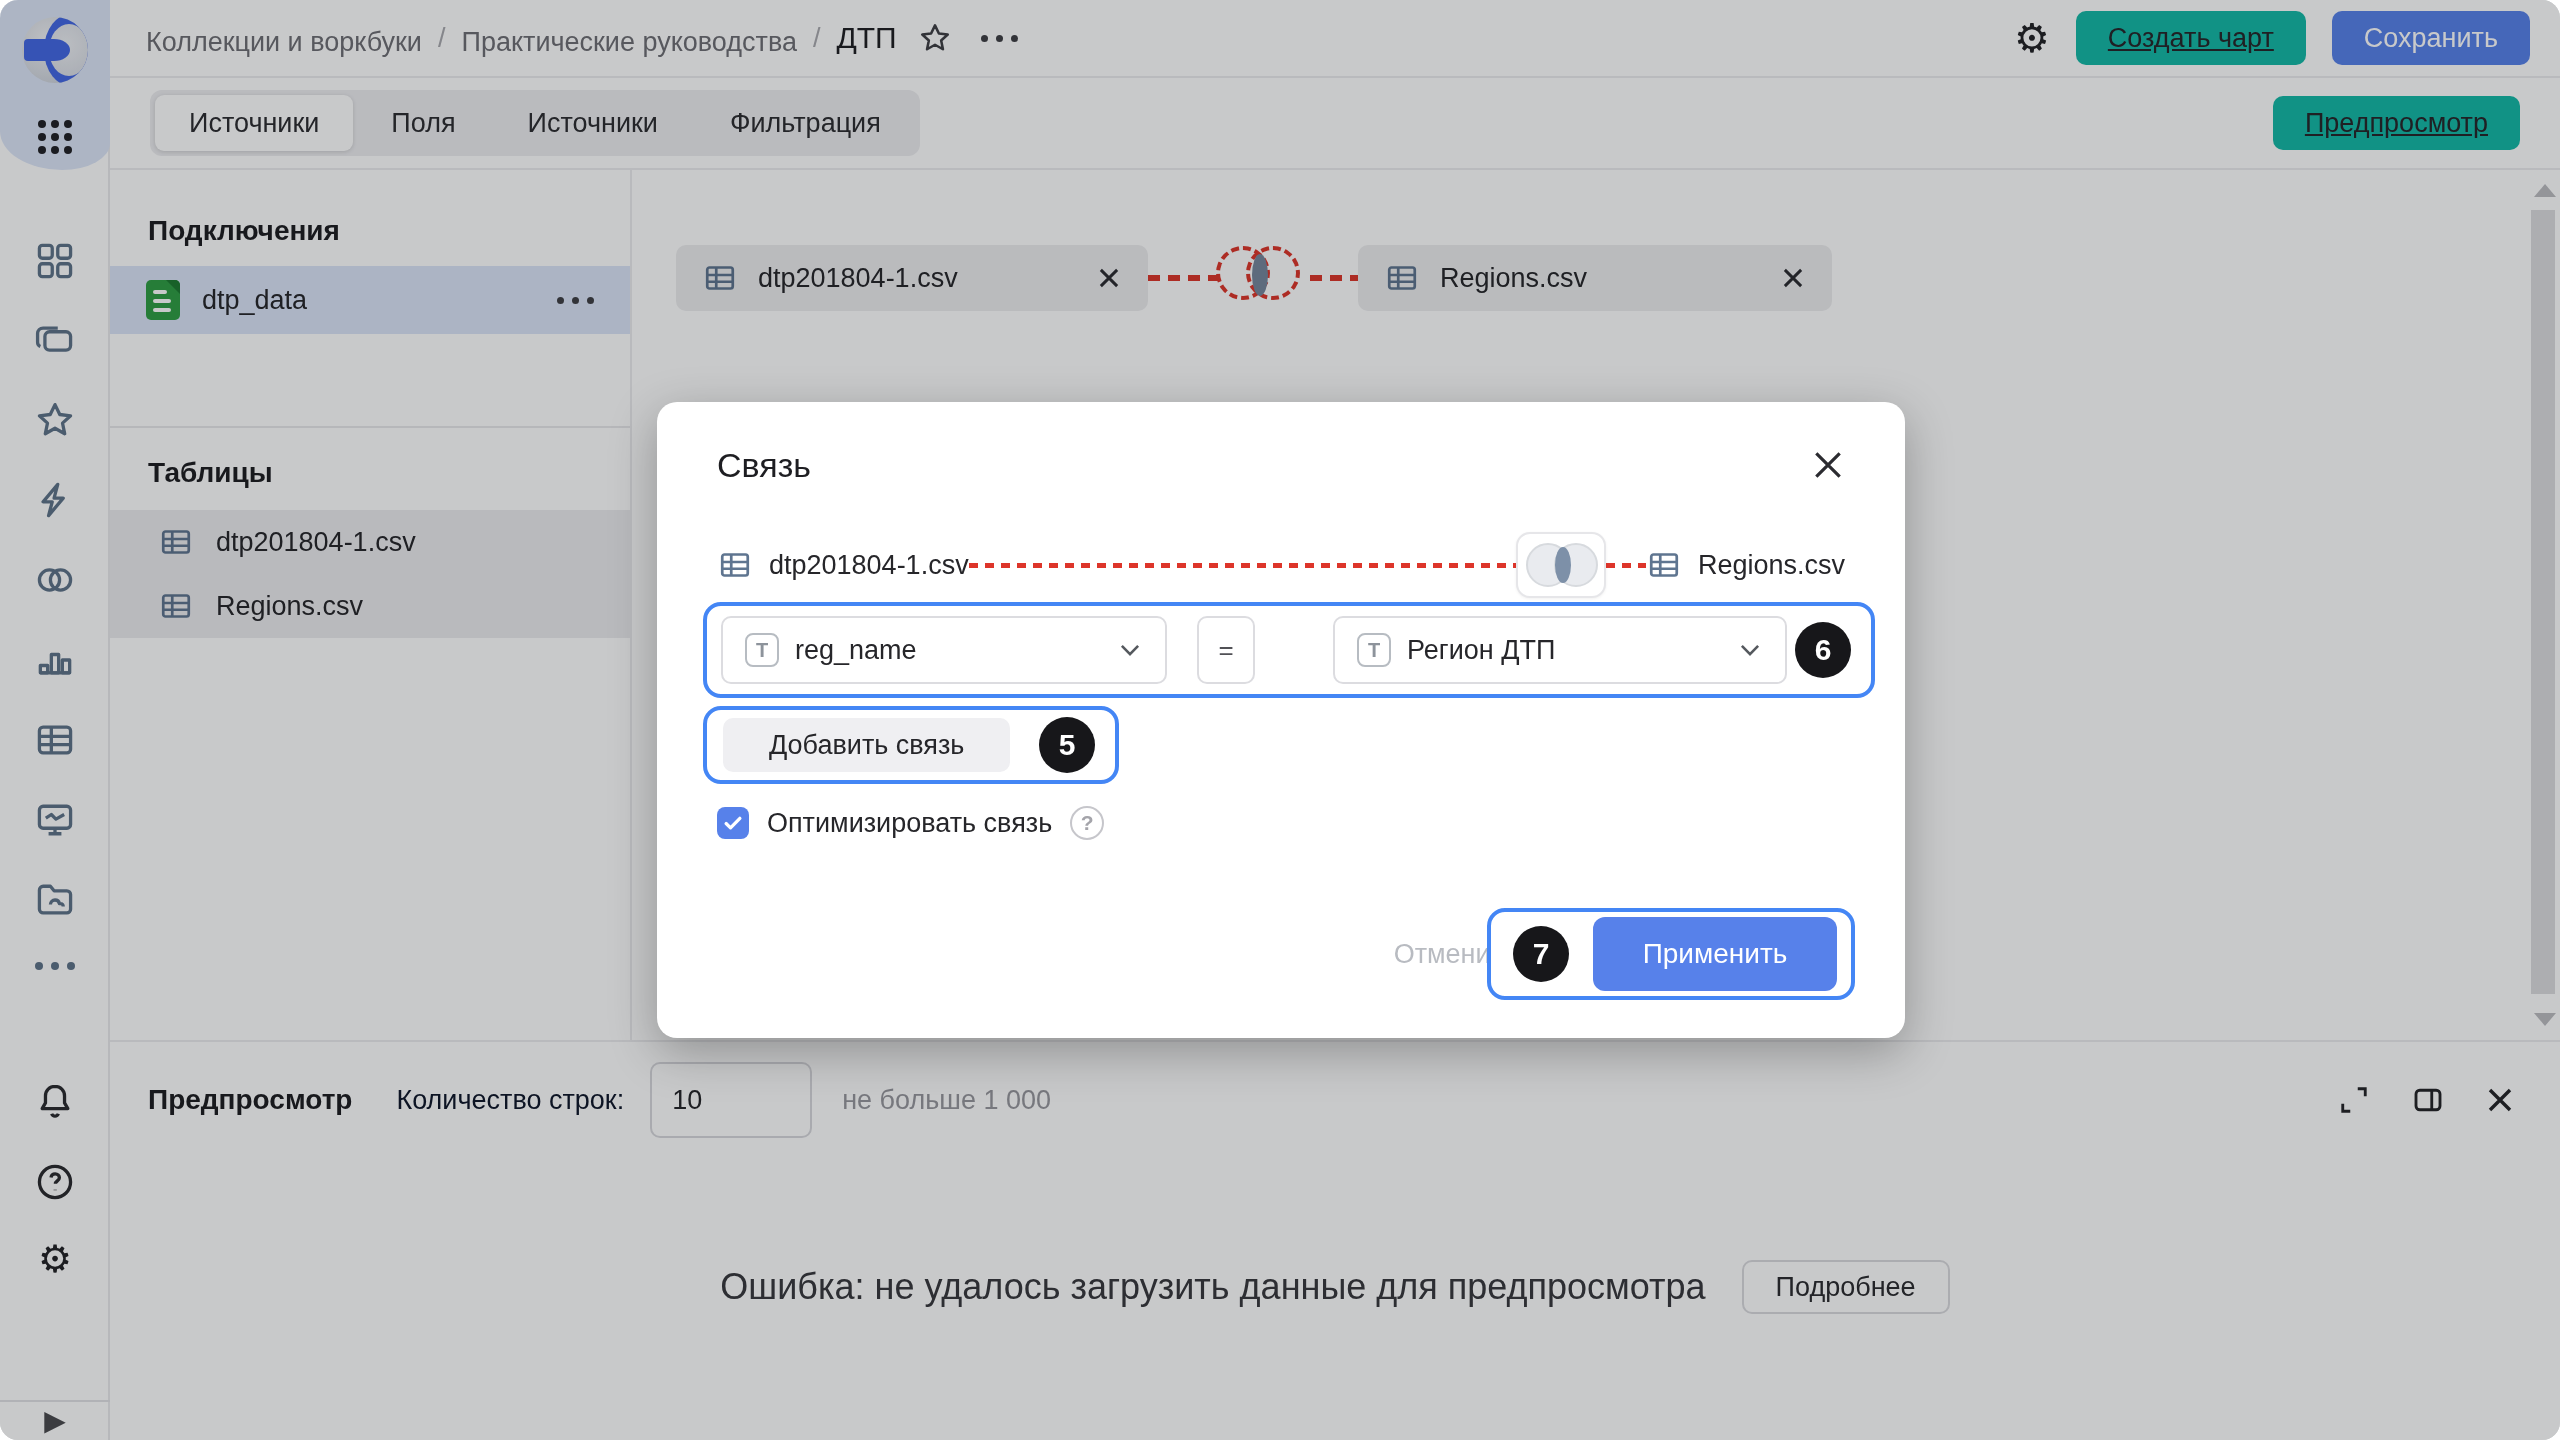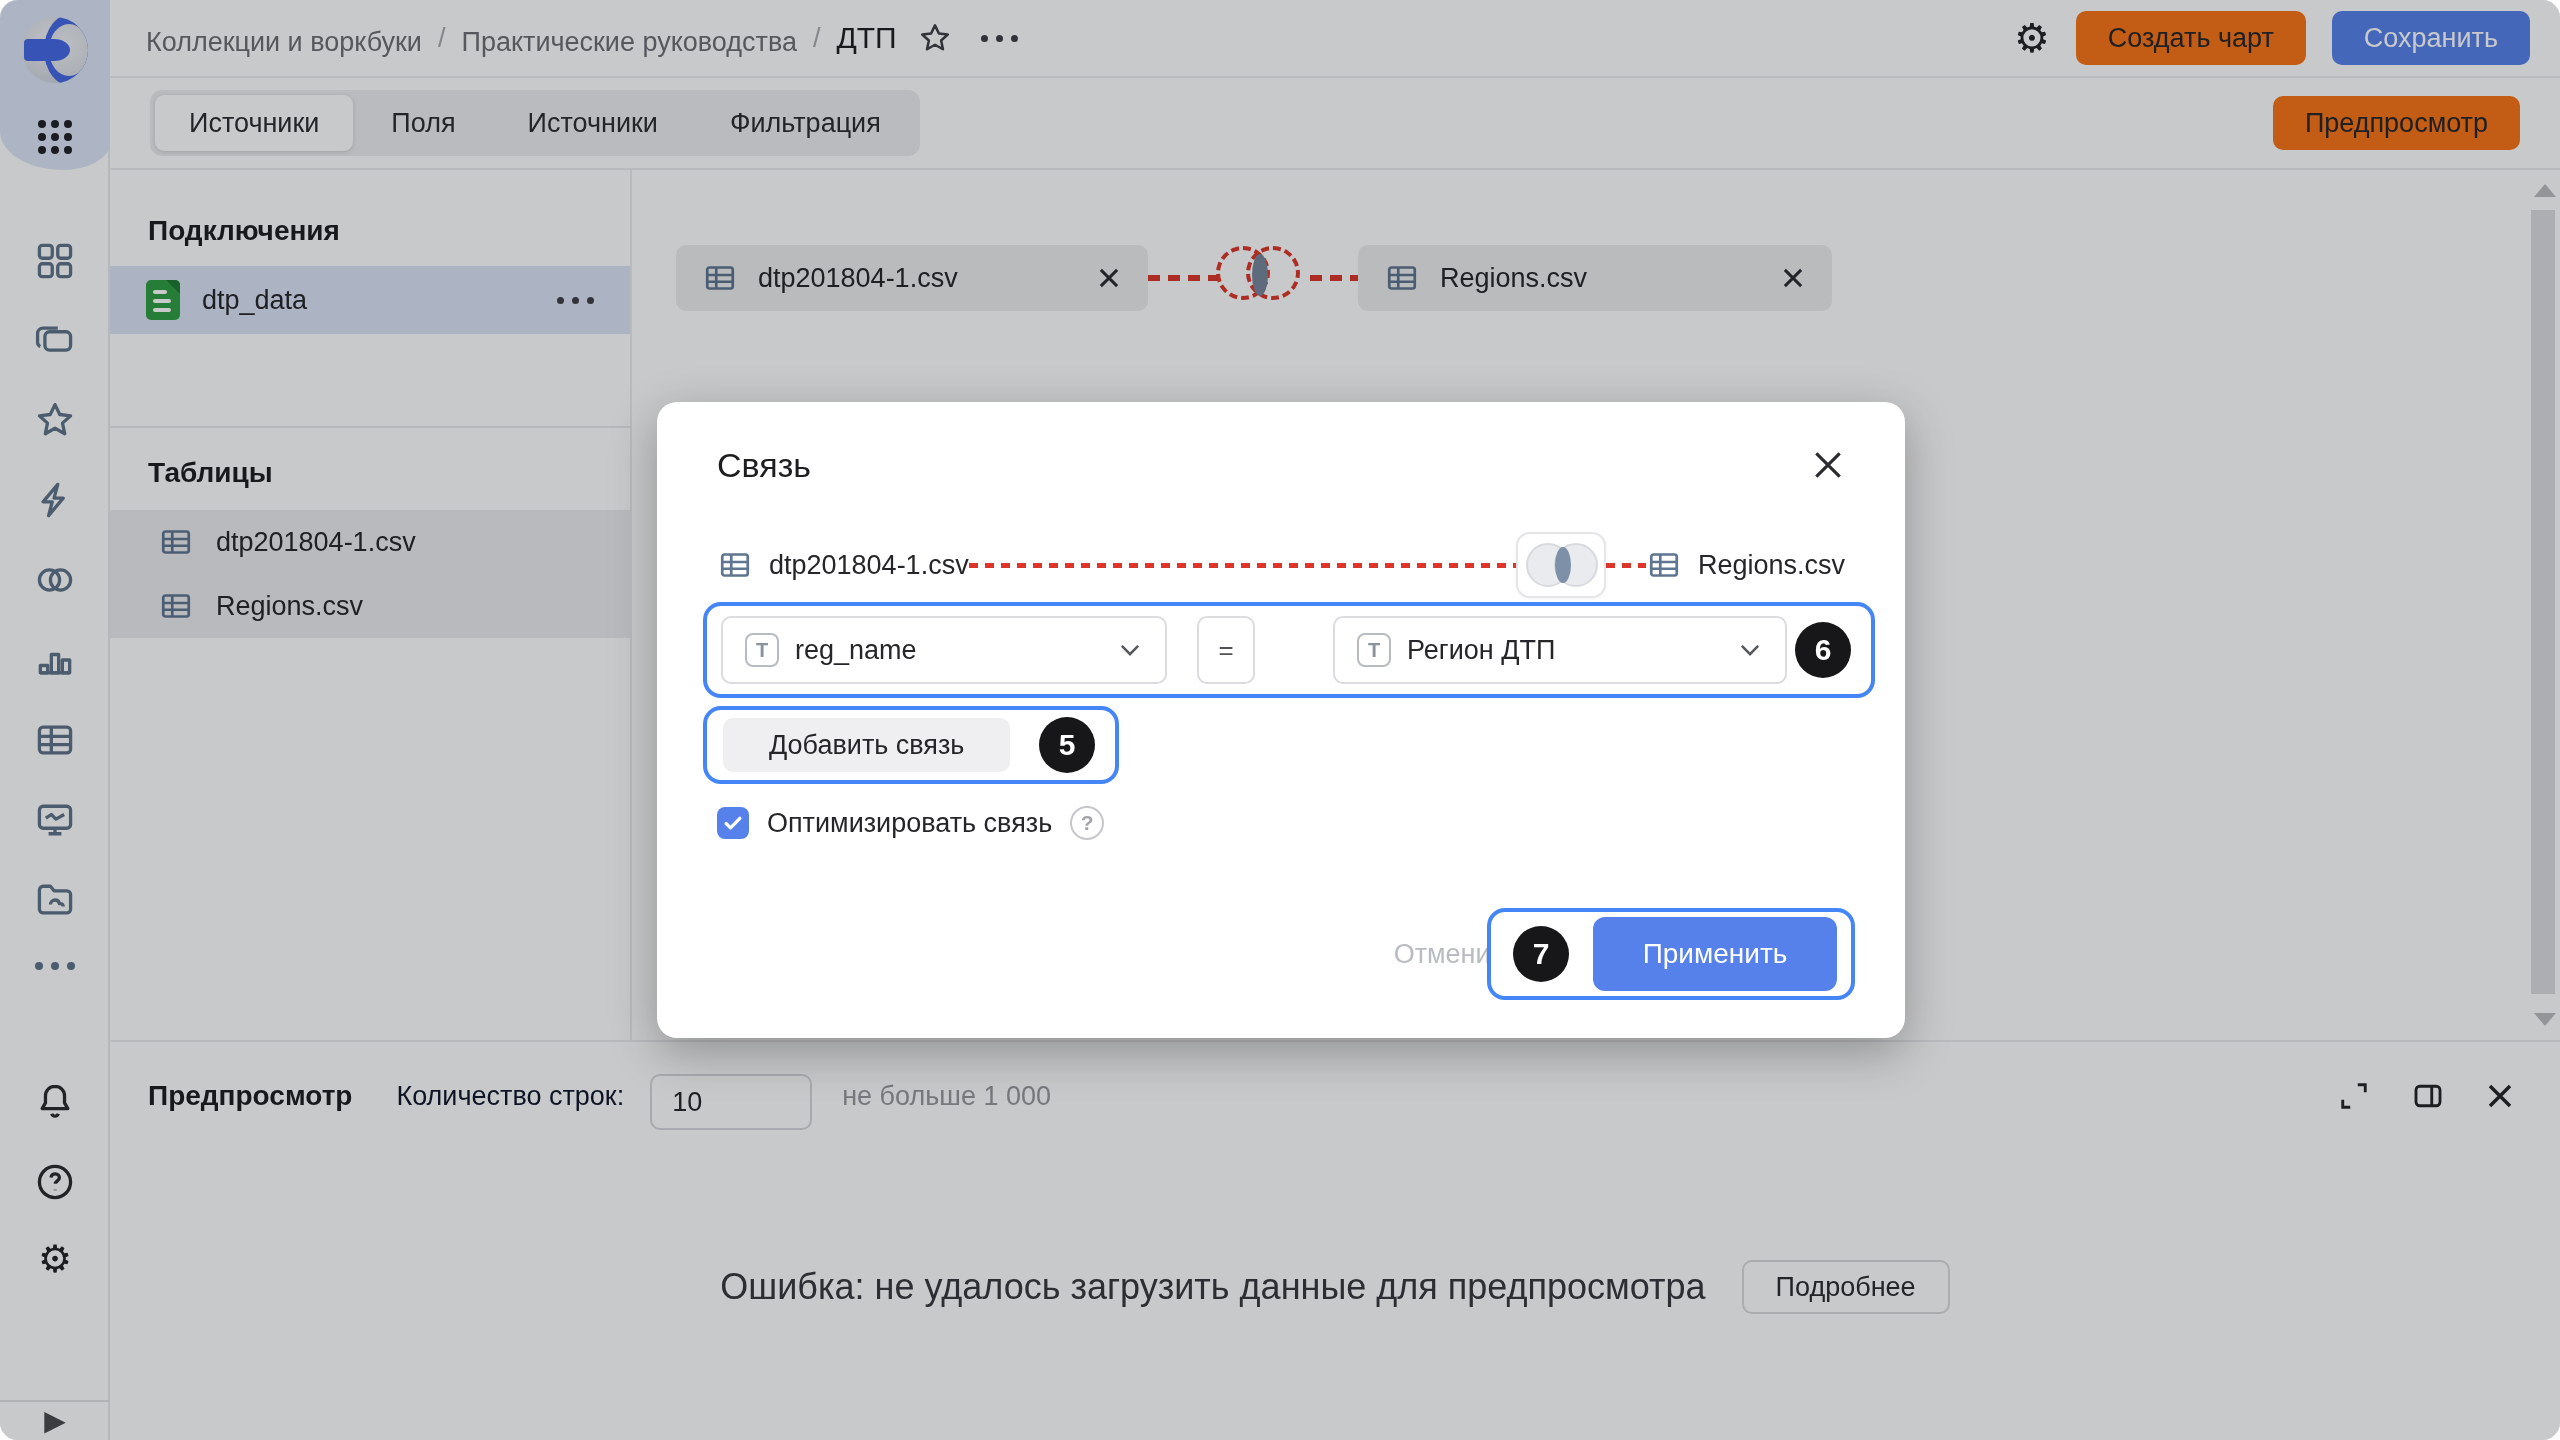--- a/index.html
+++ b/index.html
@@ -38,21 +38,21 @@
           border-bottom:2px solid #ececef;display:flex;align-items:center;padding:0 30px 0 36px;z-index:5;}
   .crumbs{display:flex;align-items:center;gap:16px;font-size:27px;color:#6e6e74;}
   .crumb{cursor:pointer;margin-top:8px;}
   .crumb-sep{color:#a9a9ae;}
   .crumb-current{font-size:30px;color:#1e1e22;font-weight:500;}
   .fav{margin-left:20px;display:flex;}
   .topbar-right{margin-left:auto;display:flex;align-items:center;gap:26px;}
   .gear-glyph{font-size:40px;line-height:1;color:#222226;}
   .btn{height:54px;border-radius:10px;display:inline-flex;align-items:center;justify-content:center;
        font-size:27px;padding:0 32px;cursor:pointer;border:none;white-space:nowrap;}
-  .btn-flat{background:#f97316;color:#26262a;}
+  .btn-flat{background:#14b8a6;color:#26262a;text-decoration:underline;}
   .btn-primary{background:#5781ea;color:#ffffff;}
   .btn-outline{background:#fff;border:2px solid #dadade;color:#2b2b2f;}
 
   
   .tabsbar{position:absolute;left:110px;top:78px;right:0;height:92px;background:#fff;
            border-bottom:2px solid #ececef;display:flex;align-items:center;padding:0 40px;z-index:5;}
   .seg{display:flex;background:#ededf0;border-radius:12px;padding:5px;gap:4px;}
   .seg-item{height:56px;padding:0 34px;font-size:27px;color:#2c2c30;display:flex;align-items:center;
             border-radius:9px;cursor:pointer;}
   .seg-item.active{background:#fff;box-shadow:0 1px 4px rgba(0,0,0,.14);}
@@ -87,22 +87,22 @@
   .venn-canvas{position:absolute;left:582px;top:74px;width:92px;height:68px;cursor:pointer;}
   .dc{position:absolute;width:54px;height:54px;border:4px dashed #dd352a;border-radius:50%;top:2px;}
   .lens{position:absolute;background:#76879c;border-radius:50%;}
 
   
   .preview{position:absolute;left:110px;top:1040px;right:0;bottom:0;background:#fff;
            border-top:2px solid #ececef;z-index:4;}
   .preview-bar{display:flex;align-items:center;padding:20px 44px 0 38px;}
   .preview-title{font-size:28px;font-weight:700;color:#1d1d21;}
   .rows-label{margin-left:44px;font-size:27px;color:#0f172a;}
-  .rows-input{margin-left:26px;width:162px;height:56px;border:2px solid #d8d8dc;border-radius:10px;
-              font-size:27px;color:#26262a;padding:16px 20px;font-family:inherit;background:#fff;margin-top:12px;}
+  .rows-input{margin-left:26px;width:162px;height:76px;border:2px solid #d8d8dc;border-radius:10px;
+              font-size:27px;color:#26262a;padding:16px 20px;font-family:inherit;background:#fff;}
   .rows-hint{margin-left:30px;font-size:27px;color:#97979d;}
   .preview-icons{margin-left:auto;display:flex;align-items:center;gap:38px;}
   .picon{cursor:pointer;display:flex;}
   .error-row{position:absolute;top:218px;left:0;right:0;display:flex;justify-content:center;
              align-items:center;gap:36px;}
   .error-text{font-size:36px;color:#38383d;}
 
   
   .sbar{position:absolute;right:2px;top:172px;width:28px;height:866px;z-index:3;}
   .sbar .up,.sbar .down{position:absolute;left:4px;width:0;height:0;border-left:11px solid transparent;

